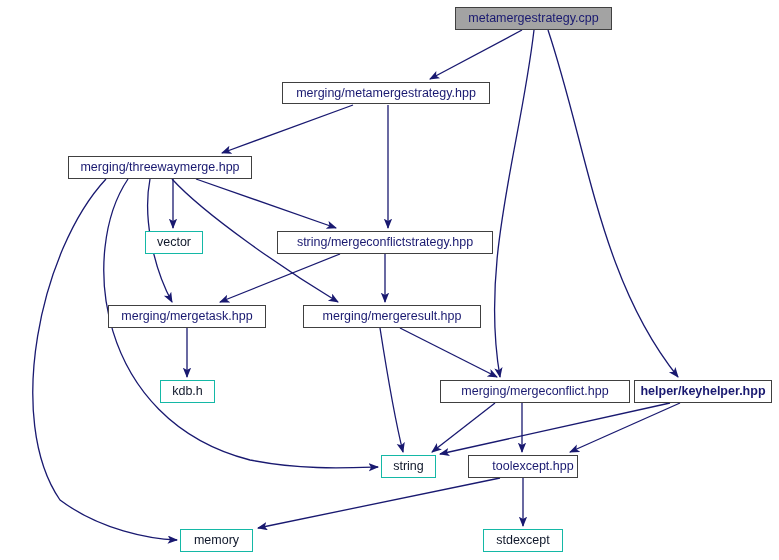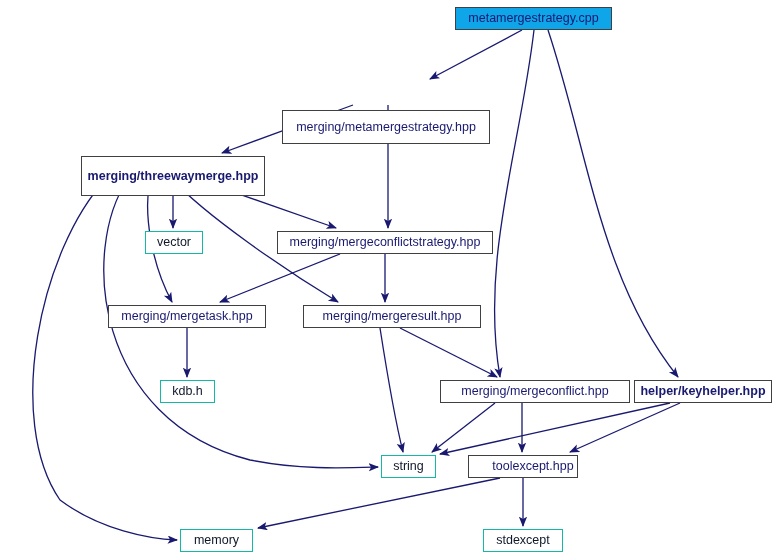--- a/index.html
+++ b/index.html
@@ -12,21 +12,21 @@
     display:flex;align-items:center;justify-content:center;
     font-size:12.5px;
     line-height:1;
     white-space:nowrap;
     background:#ffffff;
     border:1px solid #14b8a6;
     color:#0f172a;
     z-index:5;
   }
   .node.solid{border:1px solid #404040;color:#191970;}
-  .node.root{background:#0ea5e9;border:1px solid #404040;color:#191970;text-align:right;}
+  .node.root{background:#a3a3a3;border:1px solid #404040;color:#191970;text-align:right;}
 </style>
 </head>
 <body>
 
 <div id="canvas">
   <svg id="edges" viewBox="0 0 779 560" xmlns="http://www.w3.org/2000/svg">
     <defs>
       <marker id="arrow" markerWidth="9" markerHeight="9" refX="7.2" refY="3.2" orient="auto" markerUnits="strokeWidth">
         <path d="M0,0 L8,3.2 L0,6.4 L1.9,3.2 z" fill="#191970"></path>
       </marker>
@@ -51,24 +51,24 @@
         <path d="M 495,403 L 432,452" fill="none" stroke="#191970" stroke-width="1.3" marker-end="url(#arrow)"></path>
         <path d="M 522,403 L 522,452" fill="none" stroke="#191970" stroke-width="1.3" marker-end="url(#arrow)"></path>
         <path d="M 670,403 L 440,454" fill="none" stroke="#191970" stroke-width="1.3" marker-end="url(#arrow)"></path>
         <path d="M 680,403 L 570,452" fill="none" stroke="#191970" stroke-width="1.3" marker-end="url(#arrow)"></path>
         <path d="M 500,478 L 258,528" fill="none" stroke="#191970" stroke-width="1.3" marker-end="url(#arrow)"></path>
         <path d="M 523,478 L 523,526" fill="none" stroke="#191970" stroke-width="1.3" marker-end="url(#arrow)"></path>
       </g>
   </svg>
   <div id="node-layer">
       <div class="node root" style="left: 455px; top: 7px; width: 157px; height: 23px;">metamergestrategy.cpp</div>
-      <div class="node solid" style="left: 282px; top: 82px; width: 208px; height: 34px; margin-top: 28px;">merging/metamergestrategy.hpp</div>
-      <div class="node solid" style="left: 81px; top: 156px; width: 184px; height: 40px; font-weight: bold;">merging/threewaymerge.hpp</div>
+      <div class="node solid" style="left: 282px; top: 82px; width: 208px; height: 22px;">merging/metamergestrategy.hpp</div>
+      <div class="node solid" style="left: 68px; top: 156px; width: 184px; height: 23px;">merging/threewaymerge.hpp</div>
       <div class="node external" style="left: 145px; top: 231px; width: 58px; height: 23px;">vector</div>
-      <div class="node solid" style="left: 277px; top: 231px; width: 216px; height: 23px;">merging/mergeconflictstrategy.hpp</div>
+      <div class="node solid" style="left: 277px; top: 231px; width: 216px; height: 23px;">string/mergeconflictstrategy.hpp</div>
       <div class="node solid" style="left: 108px; top: 305px; width: 158px; height: 23px;">merging/mergetask.hpp</div>
       <div class="node solid" style="left: 303px; top: 305px; width: 178px; height: 23px;">merging/mergeresult.hpp</div>
       <div class="node external" style="left: 160px; top: 380px; width: 55px; height: 23px;">kdb.h</div>
       <div class="node solid" style="left: 440px; top: 380px; width: 190px; height: 23px;">merging/mergeconflict.hpp</div>
       <div class="node solid" style="left: 634px; top: 380px; width: 138px; height: 23px; font-weight: bold;">helper/keyhelper.hpp</div>
       <div class="node external" style="left: 381px; top: 455px; width: 55px; height: 23px;">string</div>
       <div class="node solid" style="left: 468px; top: 455px; width: 110px; height: 23px; padding-left: 20px;">toolexcept.hpp</div>
       <div class="node external" style="left: 180px; top: 529px; width: 73px; height: 23px;">memory</div>
       <div class="node external" style="left: 483px; top: 529px; width: 80px; height: 23px;">stdexcept</div>
     </div>

